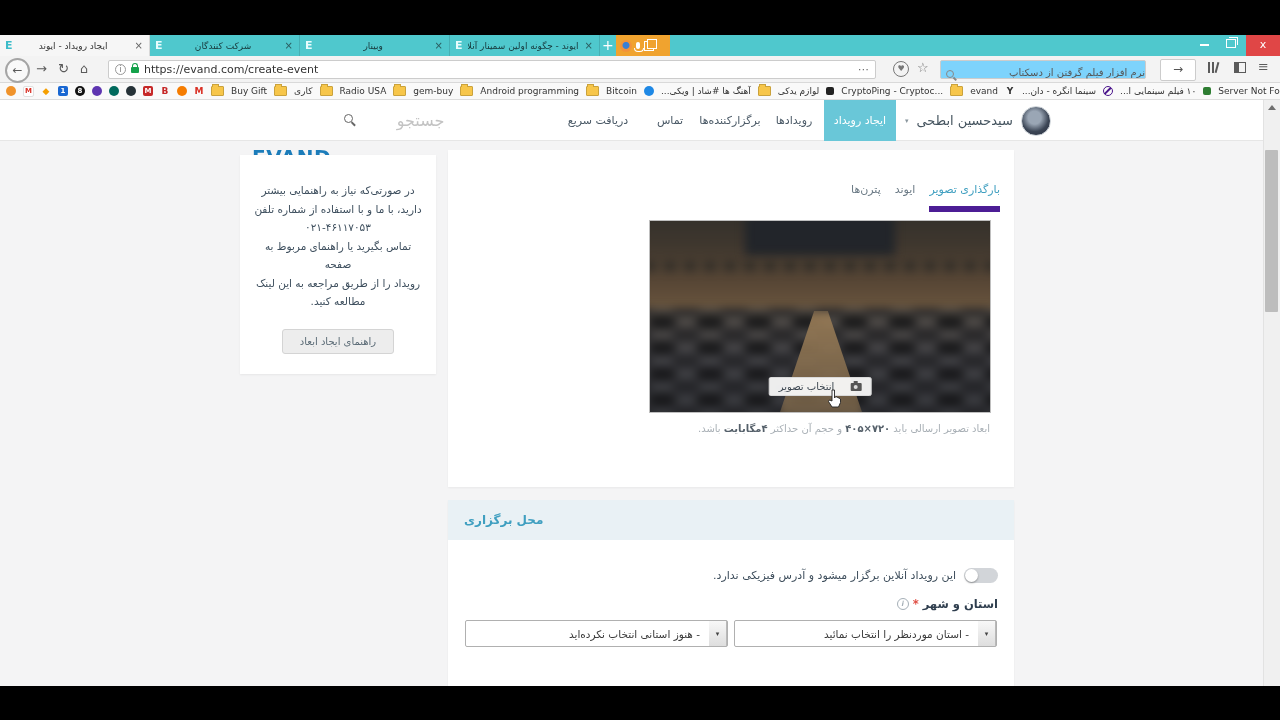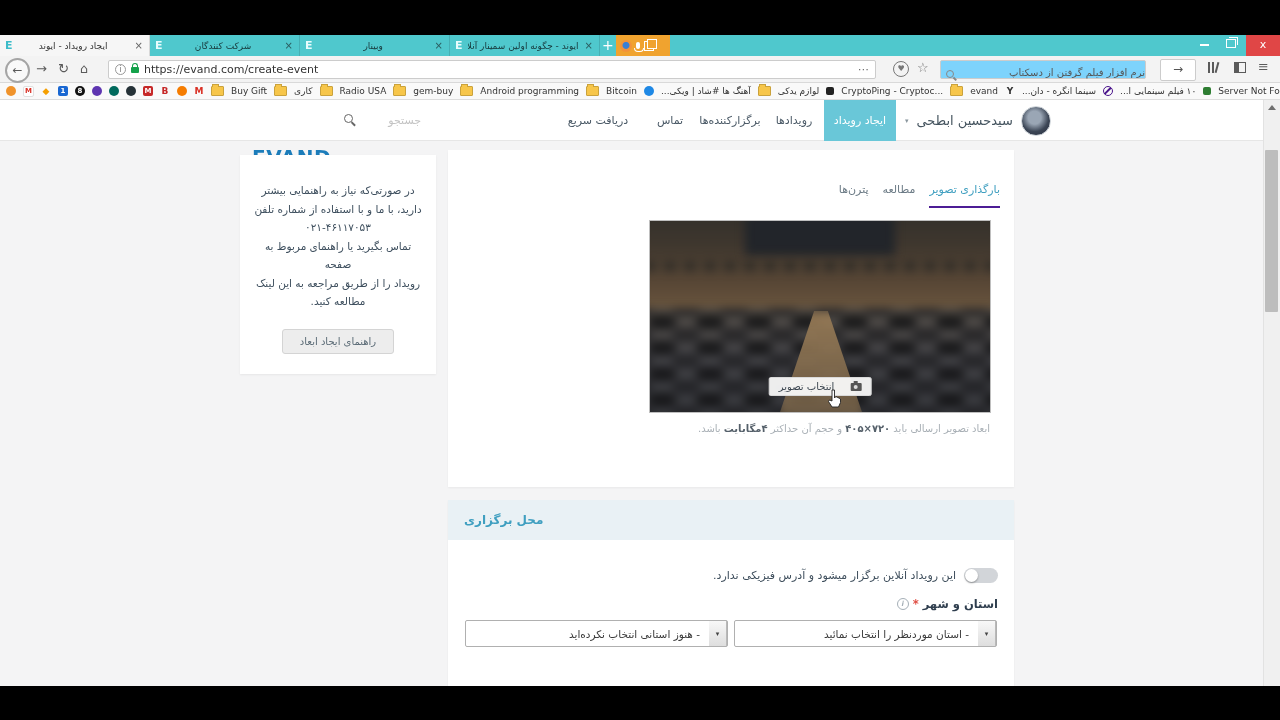--- a/index.html
+++ b/index.html
@@ -68,41 +68,41 @@
   .noentry::after{content:"";position:absolute;left:-1px;top:3px;width:9px;height:1.5px;background:#4a148c;transform:rotate(-45deg);}
   .yic{background:transparent;color:#333;font-size:9px;}
   .treeic{background:#2e7d32;width:8px;height:8px;}
   .cryptoic{background:#222;width:8px;height:8px;}
   
   .page{left:0;top:100px;width:1280px;height:620px;background:#f4f4f5;}
   .sitenav{position:absolute;left:0;top:0;width:1280px;height:41px;background:#fff;border-bottom:1px solid #e6e6e6;box-sizing:border-box;}
   .logo{position:absolute;left:252px;top:8px;font-size:20px;font-weight:bold;letter-spacing:.5px;color:#1b7cba;margin-top:37px;}
   .snav-item{position:absolute;top:0;height:41px;line-height:41px;font-size:11px;color:#4a5966;direction:rtl;text-align:center;}
   .snav-item.active{background:#69c7d8;color:#fff;}
-  .sschold{position:absolute;left:366px;top:0;width:55px;height:41px;line-height:41px;font-size:11px;color:#c3c3c3;direction:rtl;text-align:right;}
+  .sschold{position:absolute;left:393px;top:0;width:55px;height:41px;line-height:41px;font-size:16px;color:#c3c3c3;direction:rtl;text-align:center;}
   .smag{position:absolute;left:344px;top:14px;width:7px;height:7px;border:1.5px solid #666;border-radius:50%;}
   .smag::after{content:"";position:absolute;width:5px;height:1.5px;background:#666;transform:rotate(45deg);right:-4px;bottom:-2px;}
   .userwrap{position:absolute;left:905px;top:0;height:41px;display:flex;align-items:center;direction:rtl;gap:8px;}
   .avatar{width:28px;height:28px;border-radius:50%;background:radial-gradient(circle at 45% 38%,#9aa6b5 0 28%,#3c4656 60%,#23293a 100%);border:1px solid #cfd5da;}
   .uname{font-size:13px;color:#45545f;}
   .ucaret{font-size:7px;color:#8a969e;}
   
   .supbox{position:absolute;left:240px;top:55px;width:196px;}
   .suphead{height:63px;background:#e9f6f4;display:flex;align-items:center;justify-content:center;
            font-size:12px;color:#4cb6c8;}
   .supbody{background:#fff;box-shadow:0 1px 2px rgba(0,0,0,.06);padding:26px 10px 20px;text-align:center;}
   .supline{font-size:10.5px;color:#3e4f5e;line-height:18.5px;direction:rtl;}
   .supbtn{margin:18px auto 0;display:block;width:112px;height:25px;background:#ededed;border:1px solid #d4d4d4;border-radius:3px;
           font-size:10px;color:#5a6a75;direction:rtl;font-family:inherit;}
   
   .panel{position:absolute;background:#fff;box-shadow:0 1px 2px rgba(0,0,0,.05);}
   .p1{left:448px;top:50px;width:566px;height:337px;}
   .uptabs{position:absolute;right:14px;top:33px;direction:rtl;font-size:11px;color:#6b7a85;display:flex;gap:14px;}
   .uptab{padding-bottom:10px;}
-  .uptab.active{color:#3f9fc0;border-bottom:2px solid #4c1d95;}
+  .uptab.active{color:#3f9fc0;border-bottom:6px solid #4c1d95;}
   .eventimg{position:absolute;left:201px;top:70px;width:342px;height:193px;border:1px solid #bfbfbf;background:#4a4238;overflow:hidden;box-sizing:border-box;}
   .evl{position:absolute;filter:blur(5px);}
   .wall{left:-10px;right:-10px;top:-10px;height:100px;background:linear-gradient(180deg,#322f2a 0%,#3f372e 35%,#5a4836 75%,#6a563f 100%);}
   .screenb{left:95px;top:-8px;width:150px;height:42px;background:#22252a;}
   .chairband{left:-10px;right:-10px;top:38px;height:20px;background-image:radial-gradient(ellipse at center,#2b2925 0 38%,rgba(0,0,0,0) 50%);background-size:20px 14px;background-repeat:repeat-x;}
   .seats{left:-12px;right:-12px;top:88px;bottom:-12px;
          background-image:
            radial-gradient(ellipse at center,rgba(18,18,20,.85) 0 38%,rgba(0,0,0,0) 52%),
            radial-gradient(ellipse at center,rgba(25,25,28,.7) 0 38%,rgba(0,0,0,0) 52%),
            linear-gradient(180deg,#59534c 0%,#47474b 40%,#393b40 100%);
@@ -272,21 +272,21 @@
         <div class="supline">تماس بگیرید یا راهنمای مربوط به صفحه</div>
         <div class="supline">رویداد را از طریق مراجعه به این لینک</div>
         <div class="supline">مطالعه کنید.</div>
         <button class="supbtn">راهنمای ایجاد ابعاد</button>
       </div>
     </div>
 
     <div class="panel p1">
       <div class="uptabs">
         <span class="uptab active">بارگذاری تصویر</span>
-        <span class="uptab">مطالعه</span>
+        <span class="uptab">ایوند</span>
         <span class="uptab">پترن‌ها</span>
       </div>
       <div class="eventimg">
         <div class="evl wall"></div>
         <div class="evl screenb"></div>
         <div class="evl chairband"></div>
         <div class="evl seats"></div>
         <div class="evl aisle"></div>
         <button class="choosebtn">
           <span class="cam"></span>

